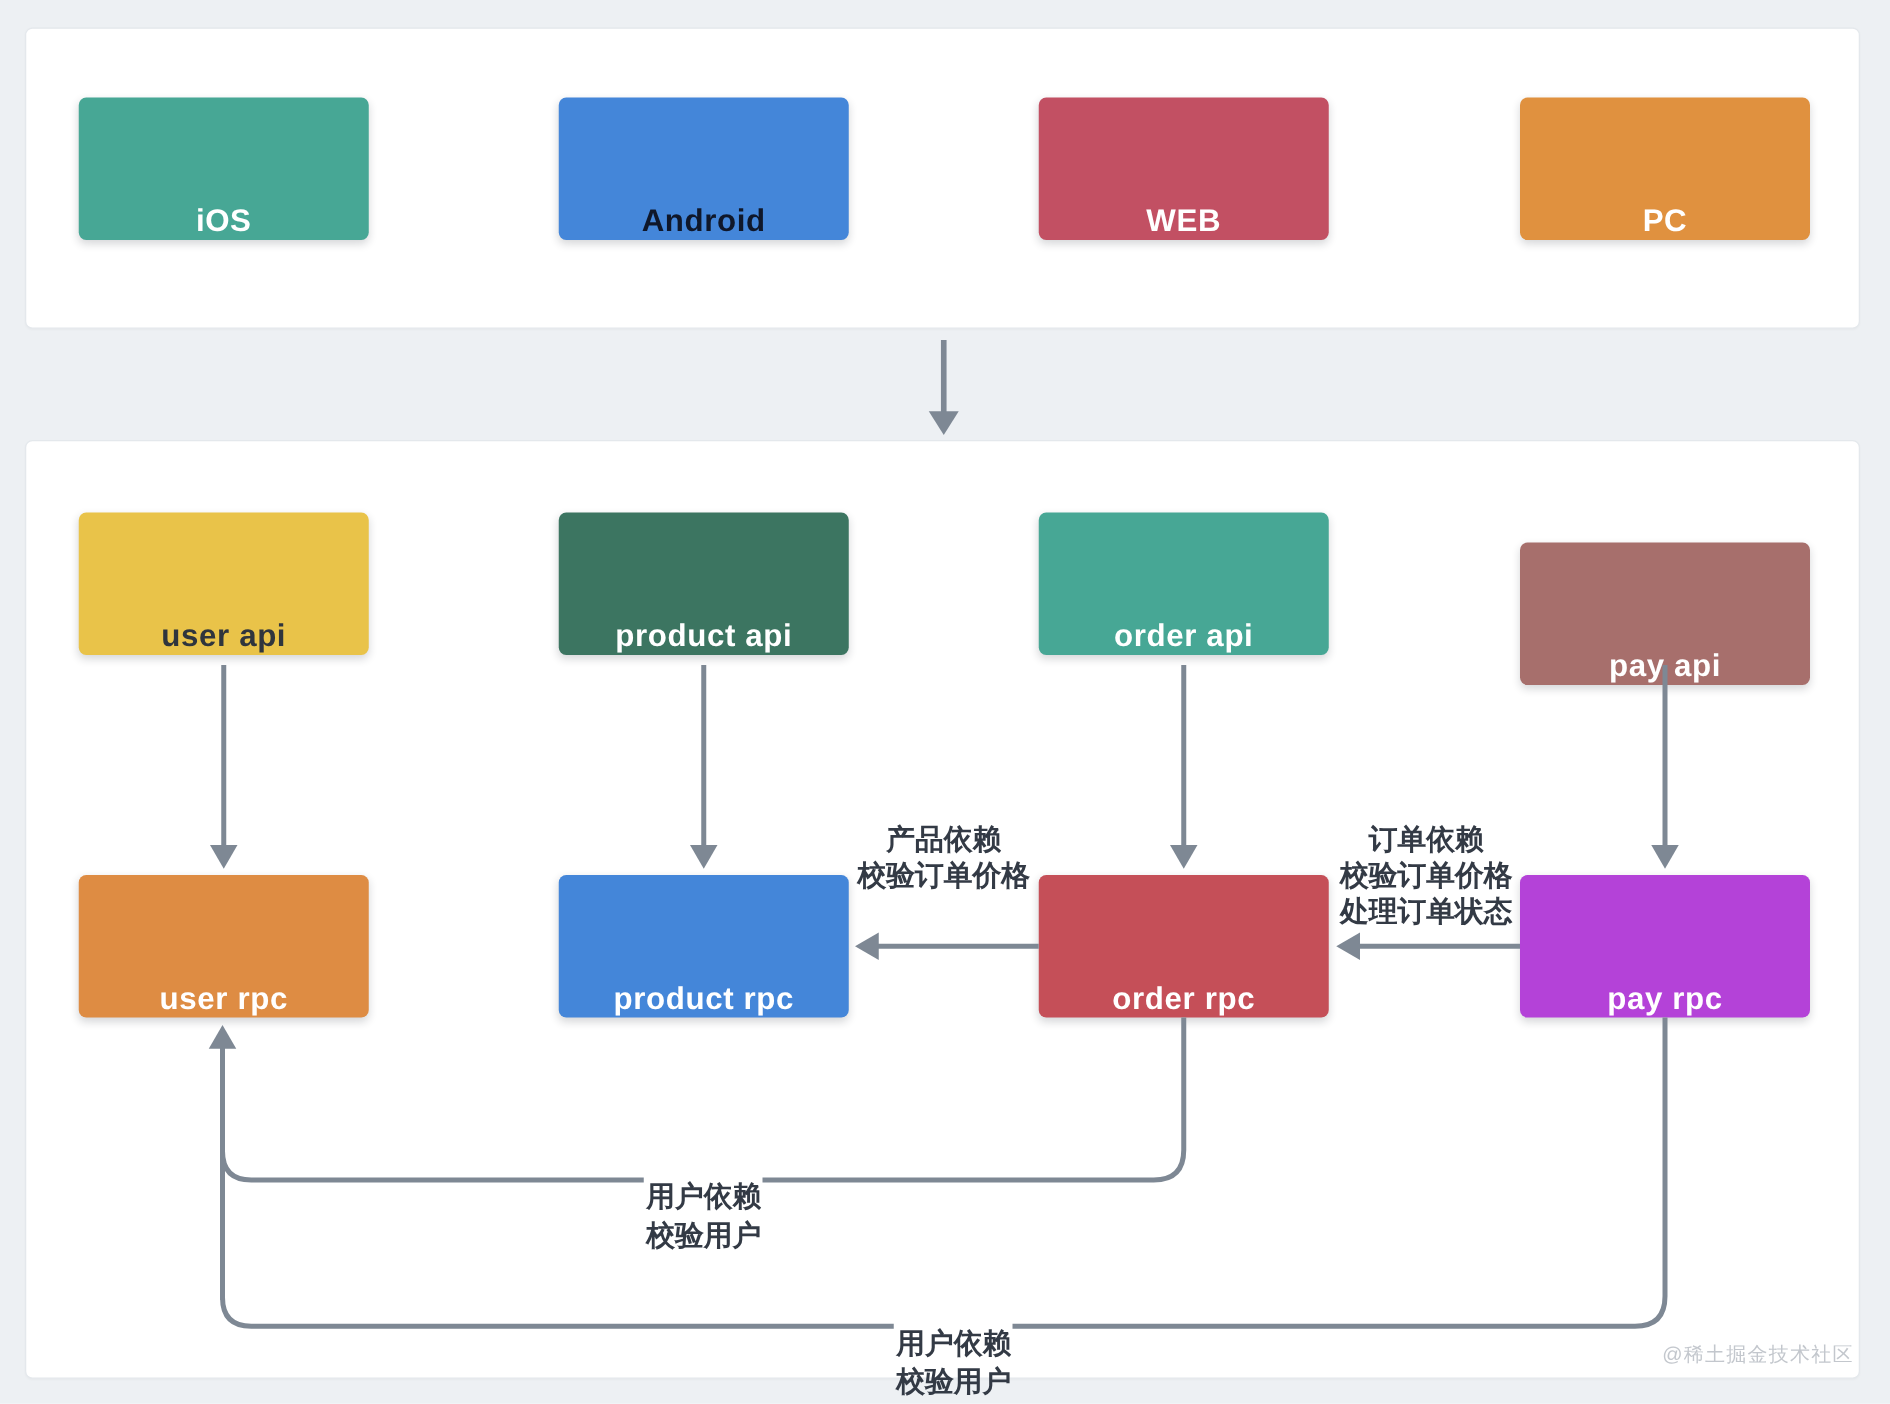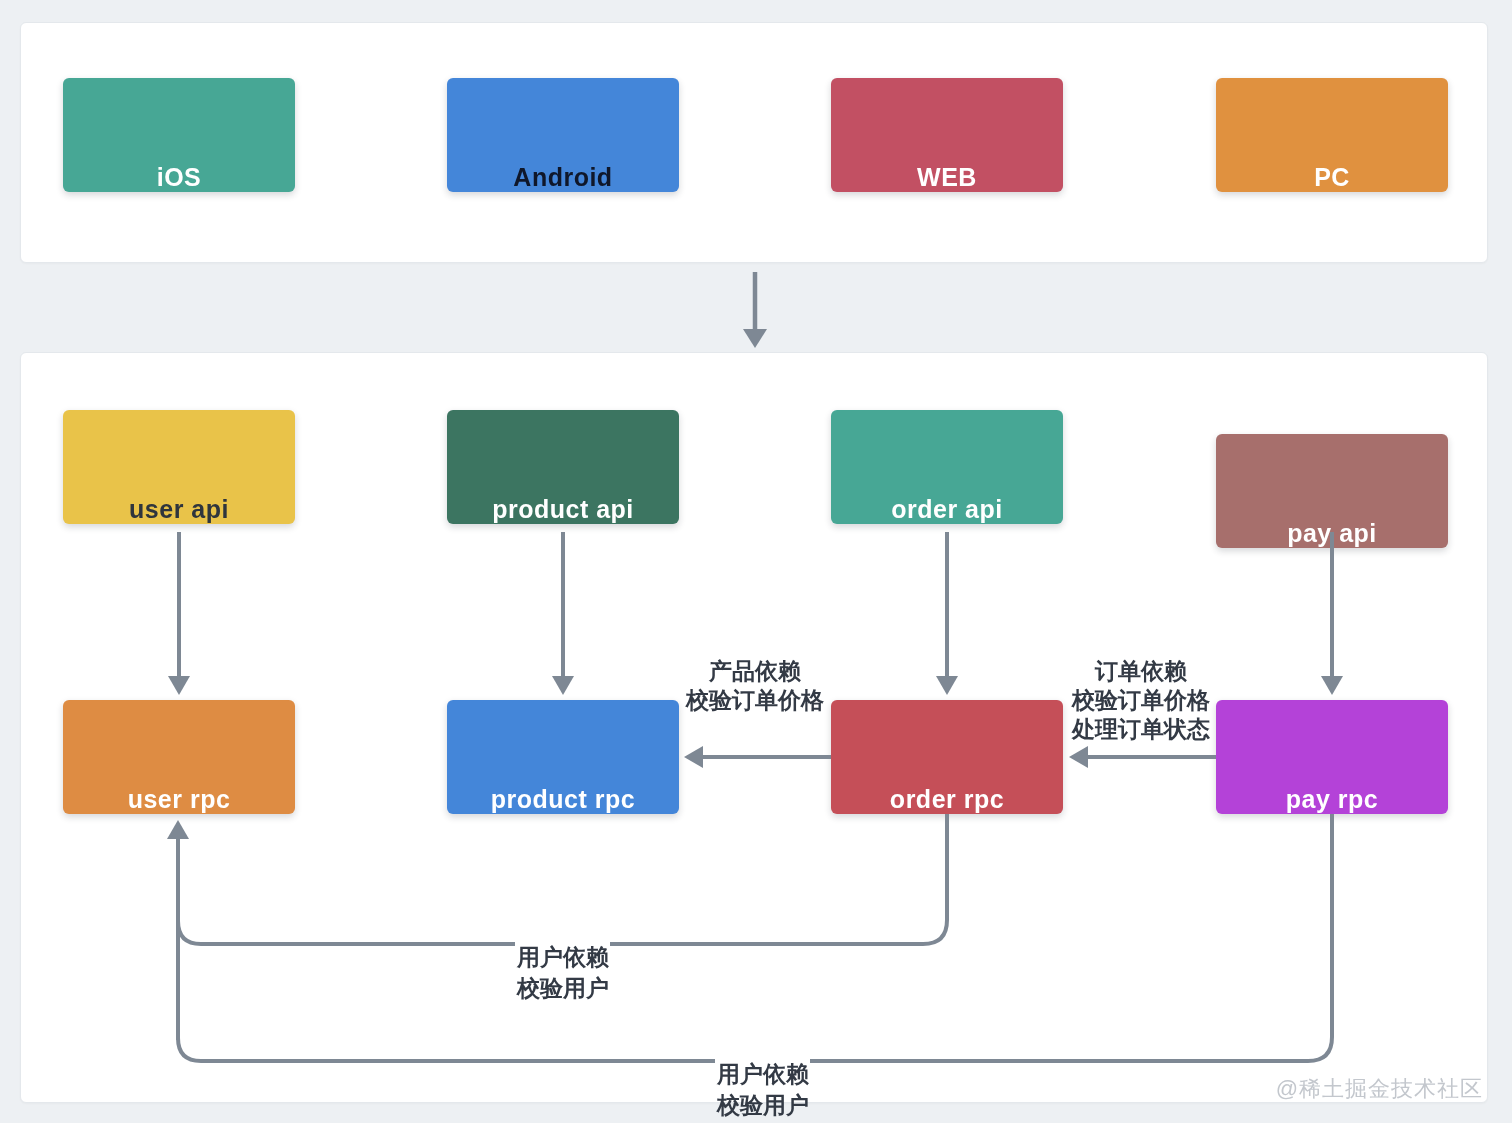--- a/index.html
+++ b/index.html
@@ -23,21 +23,21 @@
     font-size:25px;font-weight:bold;letter-spacing:.5px;
     box-shadow:0 3px 7px rgba(30,35,42,.18);
   }
   svg.wires{position:absolute;left:0;top:0;pointer-events:none;}
   .edge-label{
     position:absolute;text-align:center;
     font-size:23px;line-height:29px;font-weight:700;
   }
   .edge-label.two{line-height:31px;margin-top:28px;}
   .watermark{
-    position:absolute;font-size:22px;letter-spacing:1px;text-align:center;
+    position:absolute;font-size:16px;letter-spacing:1px;text-align:center;
   }
 </style>
 </head>
 <body>
 
 <div id="stage" style="background: rgb(237, 240, 243);">
 
   <div class="panel top"></div>
 
   <div class="panel main"></div>

